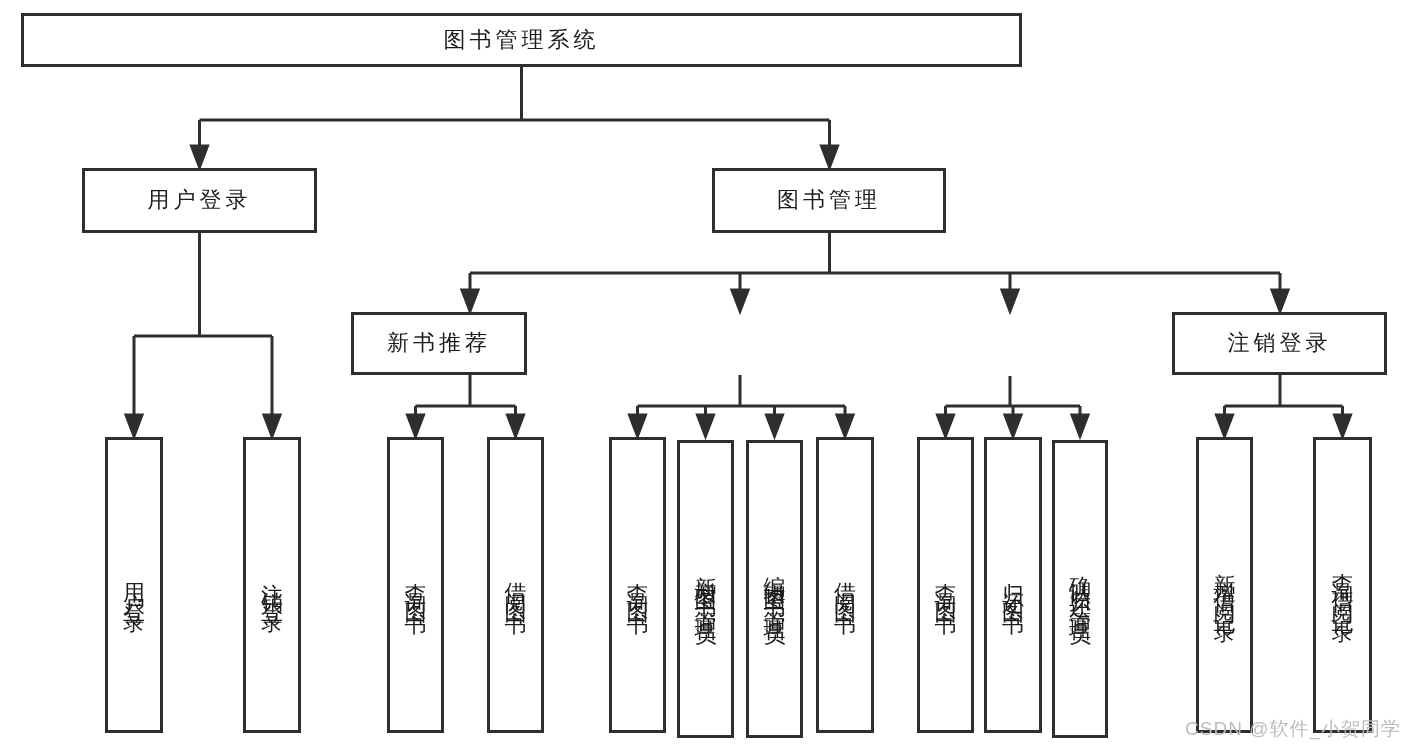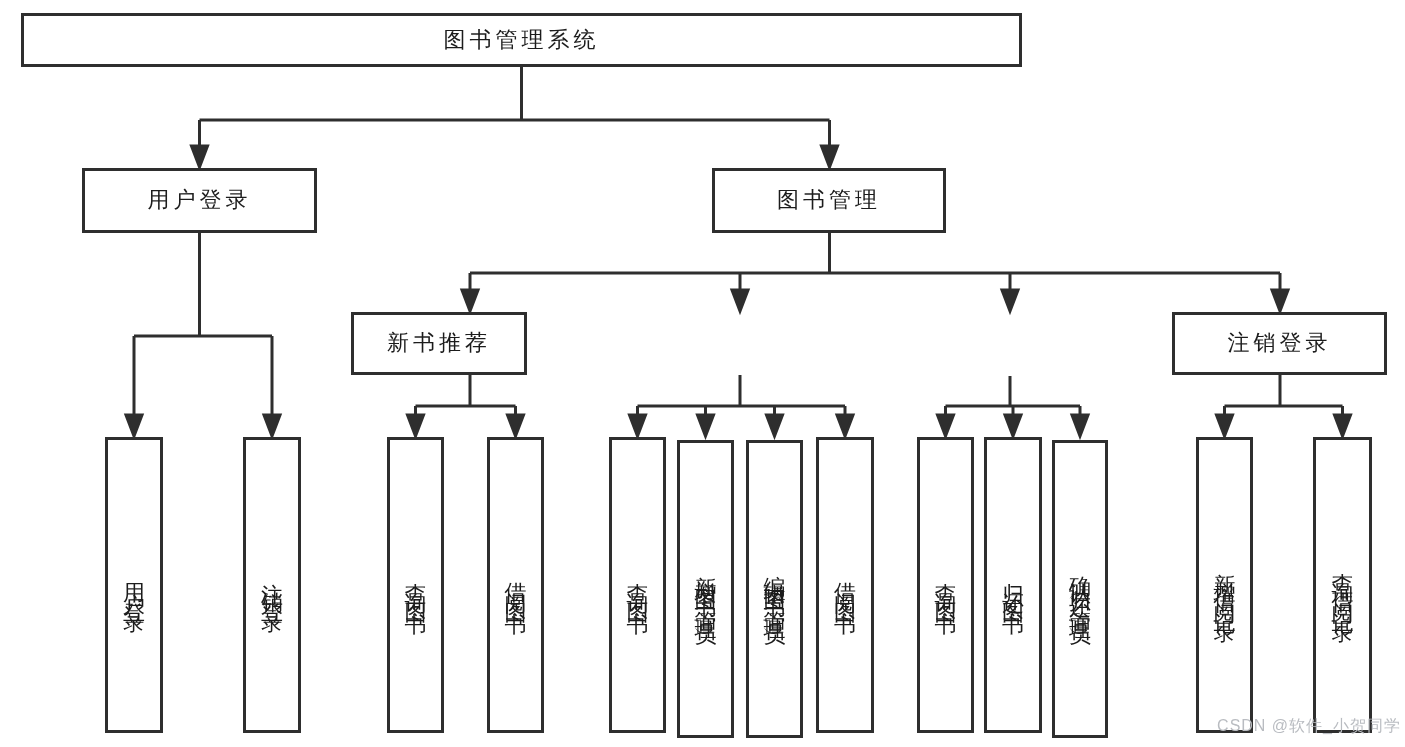--- a/index.html
+++ b/index.html
@@ -44,21 +44,21 @@
     letter-spacing: 10px;
     line-height: 1;
   }
   .vbox.dense .lbl {
     letter-spacing: 7px;
   }
   .watermark {
     position: absolute;
     right: 4px;
     top: 716px;
-    font-size: 16px;
+    font-size: 19px;
     color: #b9bcc1;
     letter-spacing: 1px;
     z-index: 5;
     white-space: nowrap;
   }
 </style>
 </head>
 <body>
 
 <div class="stage">

